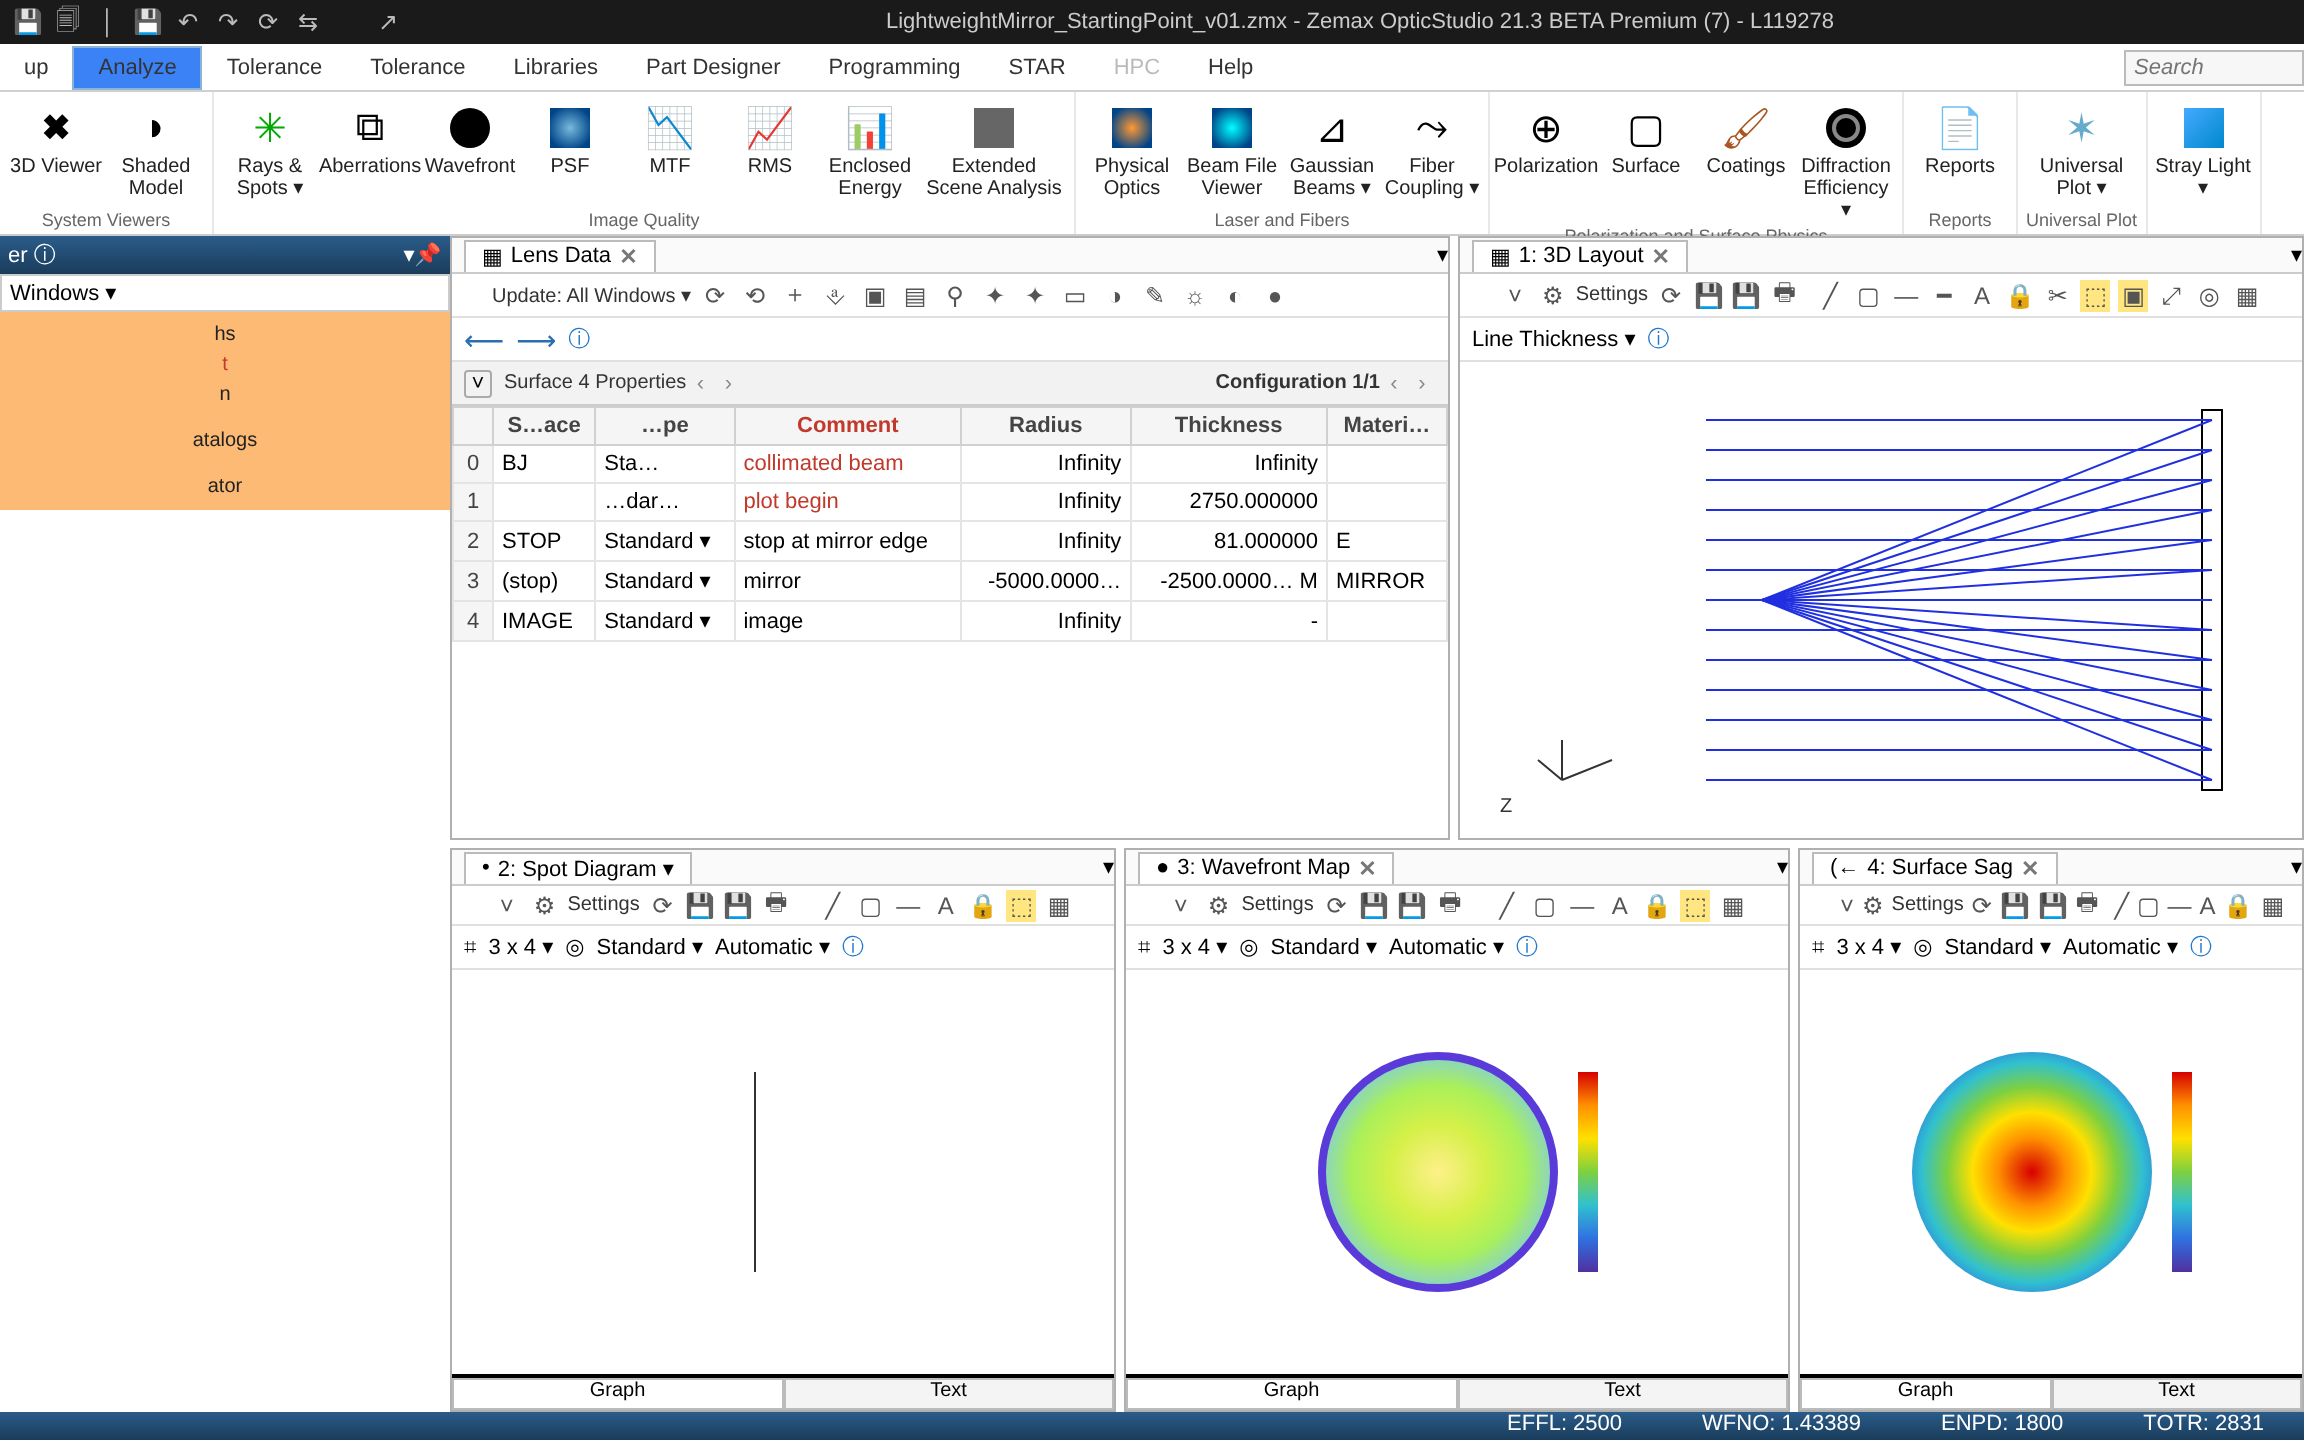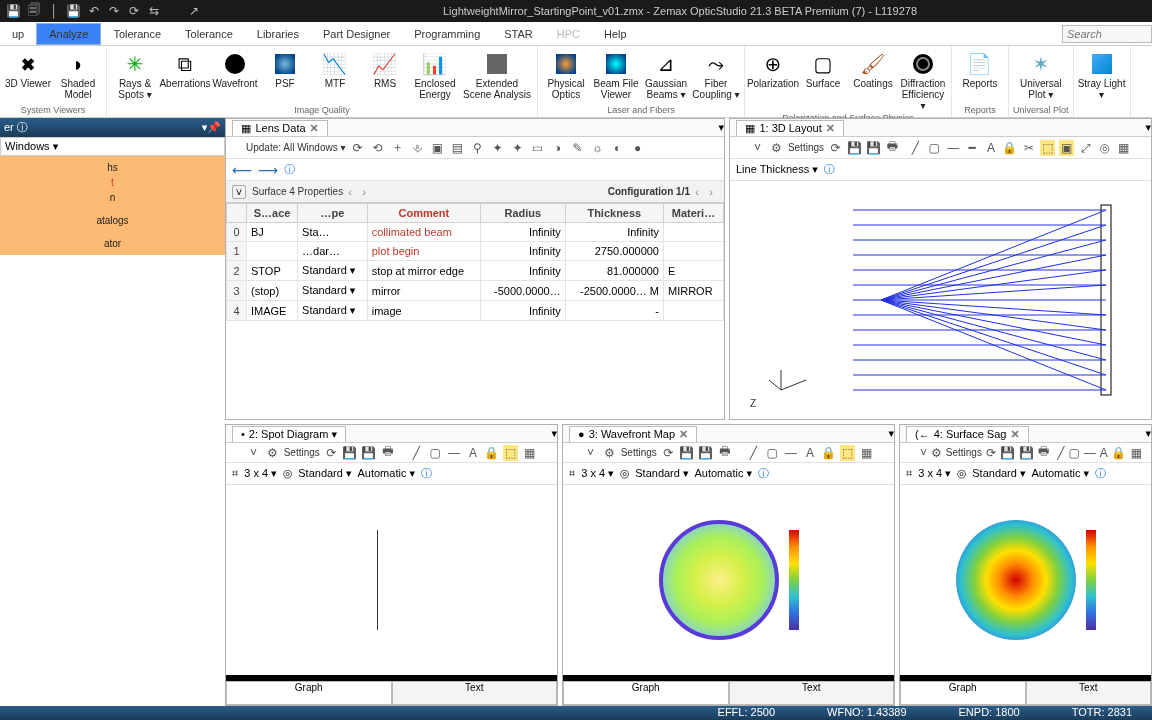--- a/index.html
+++ b/index.html
@@ -62,32 +62,32 @@
 table.lde td.rownum { background:#f5f5f5; text-align:center; width:20px; color:#444; }
 table.lde td.red { color:#c0392b; }
 
 
 .layout3d { display:flex; align-items:center; justify-content:center; flex:1; position:relative; }
 .axislbl { position:absolute; left:20px; bottom:10px; font-size:10px; color:#333; }
 
 
 .mini .paneTB { height:20px; }
 .mini .imgzone { flex:1; display:flex; align-items:center; justify-content:center; background:#fff; position:relative; }
-.graphtext { height:30px; display:flex; border-top:6px solid #000000; }
+.graphtext { height:18px; display:flex; border-top:2px solid #000000; }
 .graphtext span { flex:1; text-align:center; font-size:10px; border:1px solid #bbb; background:#f4f4f4; cursor:pointer; }
 .graphtext span.active { background:#fff; }
 
 .wavefront { width:120px; height:120px; border-radius:50%; background:radial-gradient(circle,#fef08a 0%,#d6f048 30%,#a9f05a 55%,#7cc8f0 80%,#5a3ad8 100%); border:4px solid #5a3ad8; }
 .surfsag { width:120px; height:120px; border-radius:50%; background:radial-gradient(circle,#d60000 0%,#ff9000 20%,#ffe000 35%,#7dd040 50%,#30c0d0 65%,#3070e0 80%,#5030a0 100%); }
 .cbar { width:10px; height:100px; background:linear-gradient(to bottom,#d60000,#ff9000,#ffe000,#7dd040,#30c0d0,#3070e0,#5030a0); margin-left:10px; }
 .spot { width:150px; height:120px; position:relative; }
 .spot::before { content:""; position:absolute; left:60px; top:10px; width:1px; height:100px; background:#333; }
 
 
-.statusbar { position:absolute; left:0; right:0; bottom:0; height:14px; background:linear-gradient(#2a5c8a,#1a3c5a); color:#fff; display:flex; font-size:9px;gap:12px; }
+.statusbar { position:absolute; left:0; right:0; bottom:0; height:14px; background:linear-gradient(#2a5c8a,#1a3c5a); color:#fff; display:flex; font-size:9px; }
 .statusbar span { padding:0 20px; }
 
 
 .sq { width:20px; height:20px; }
 .sq-psf { background:radial-gradient(circle,#7bd,#048 80%); }
 .sq-po  { background:radial-gradient(circle,#f93,#048 80%); }
 .sq-bf  { background:radial-gradient(circle,#0ff,#048 80%); }
 .sq-ap  { background:#000; border-radius:50%; }
 .sq-coat{ background:#000; border-radius:50%; position:relative; }
 .sq-coat::after{content:"";position:absolute;inset:3px;border:2px solid #888;border-radius:50%;}

